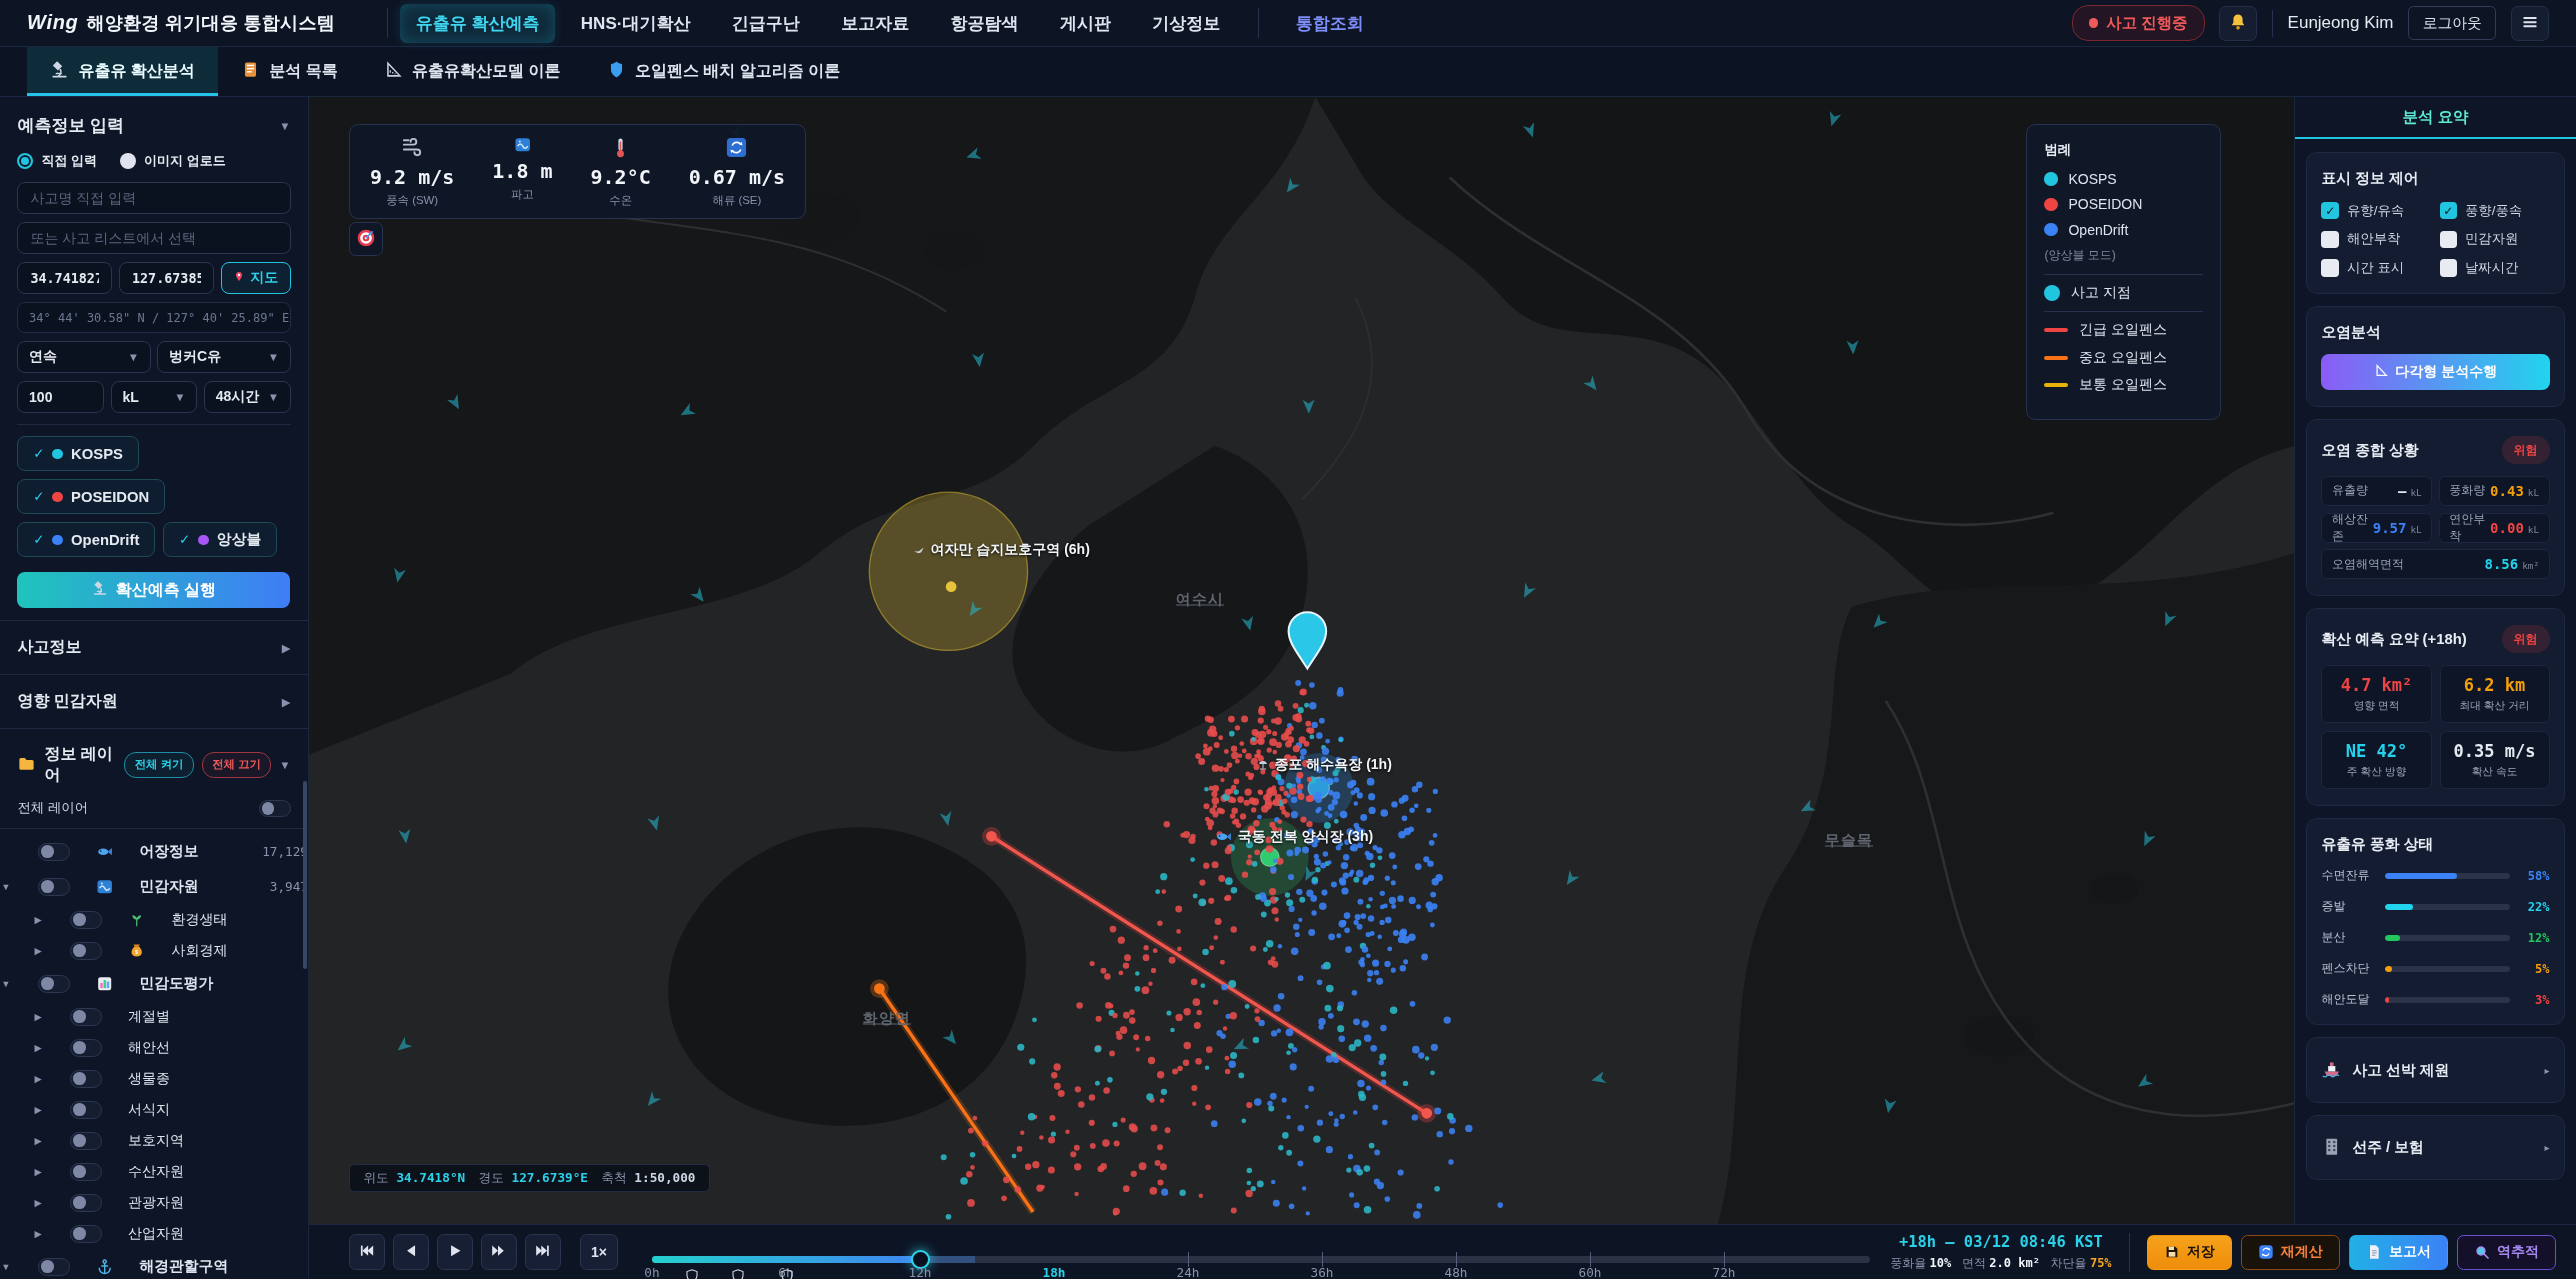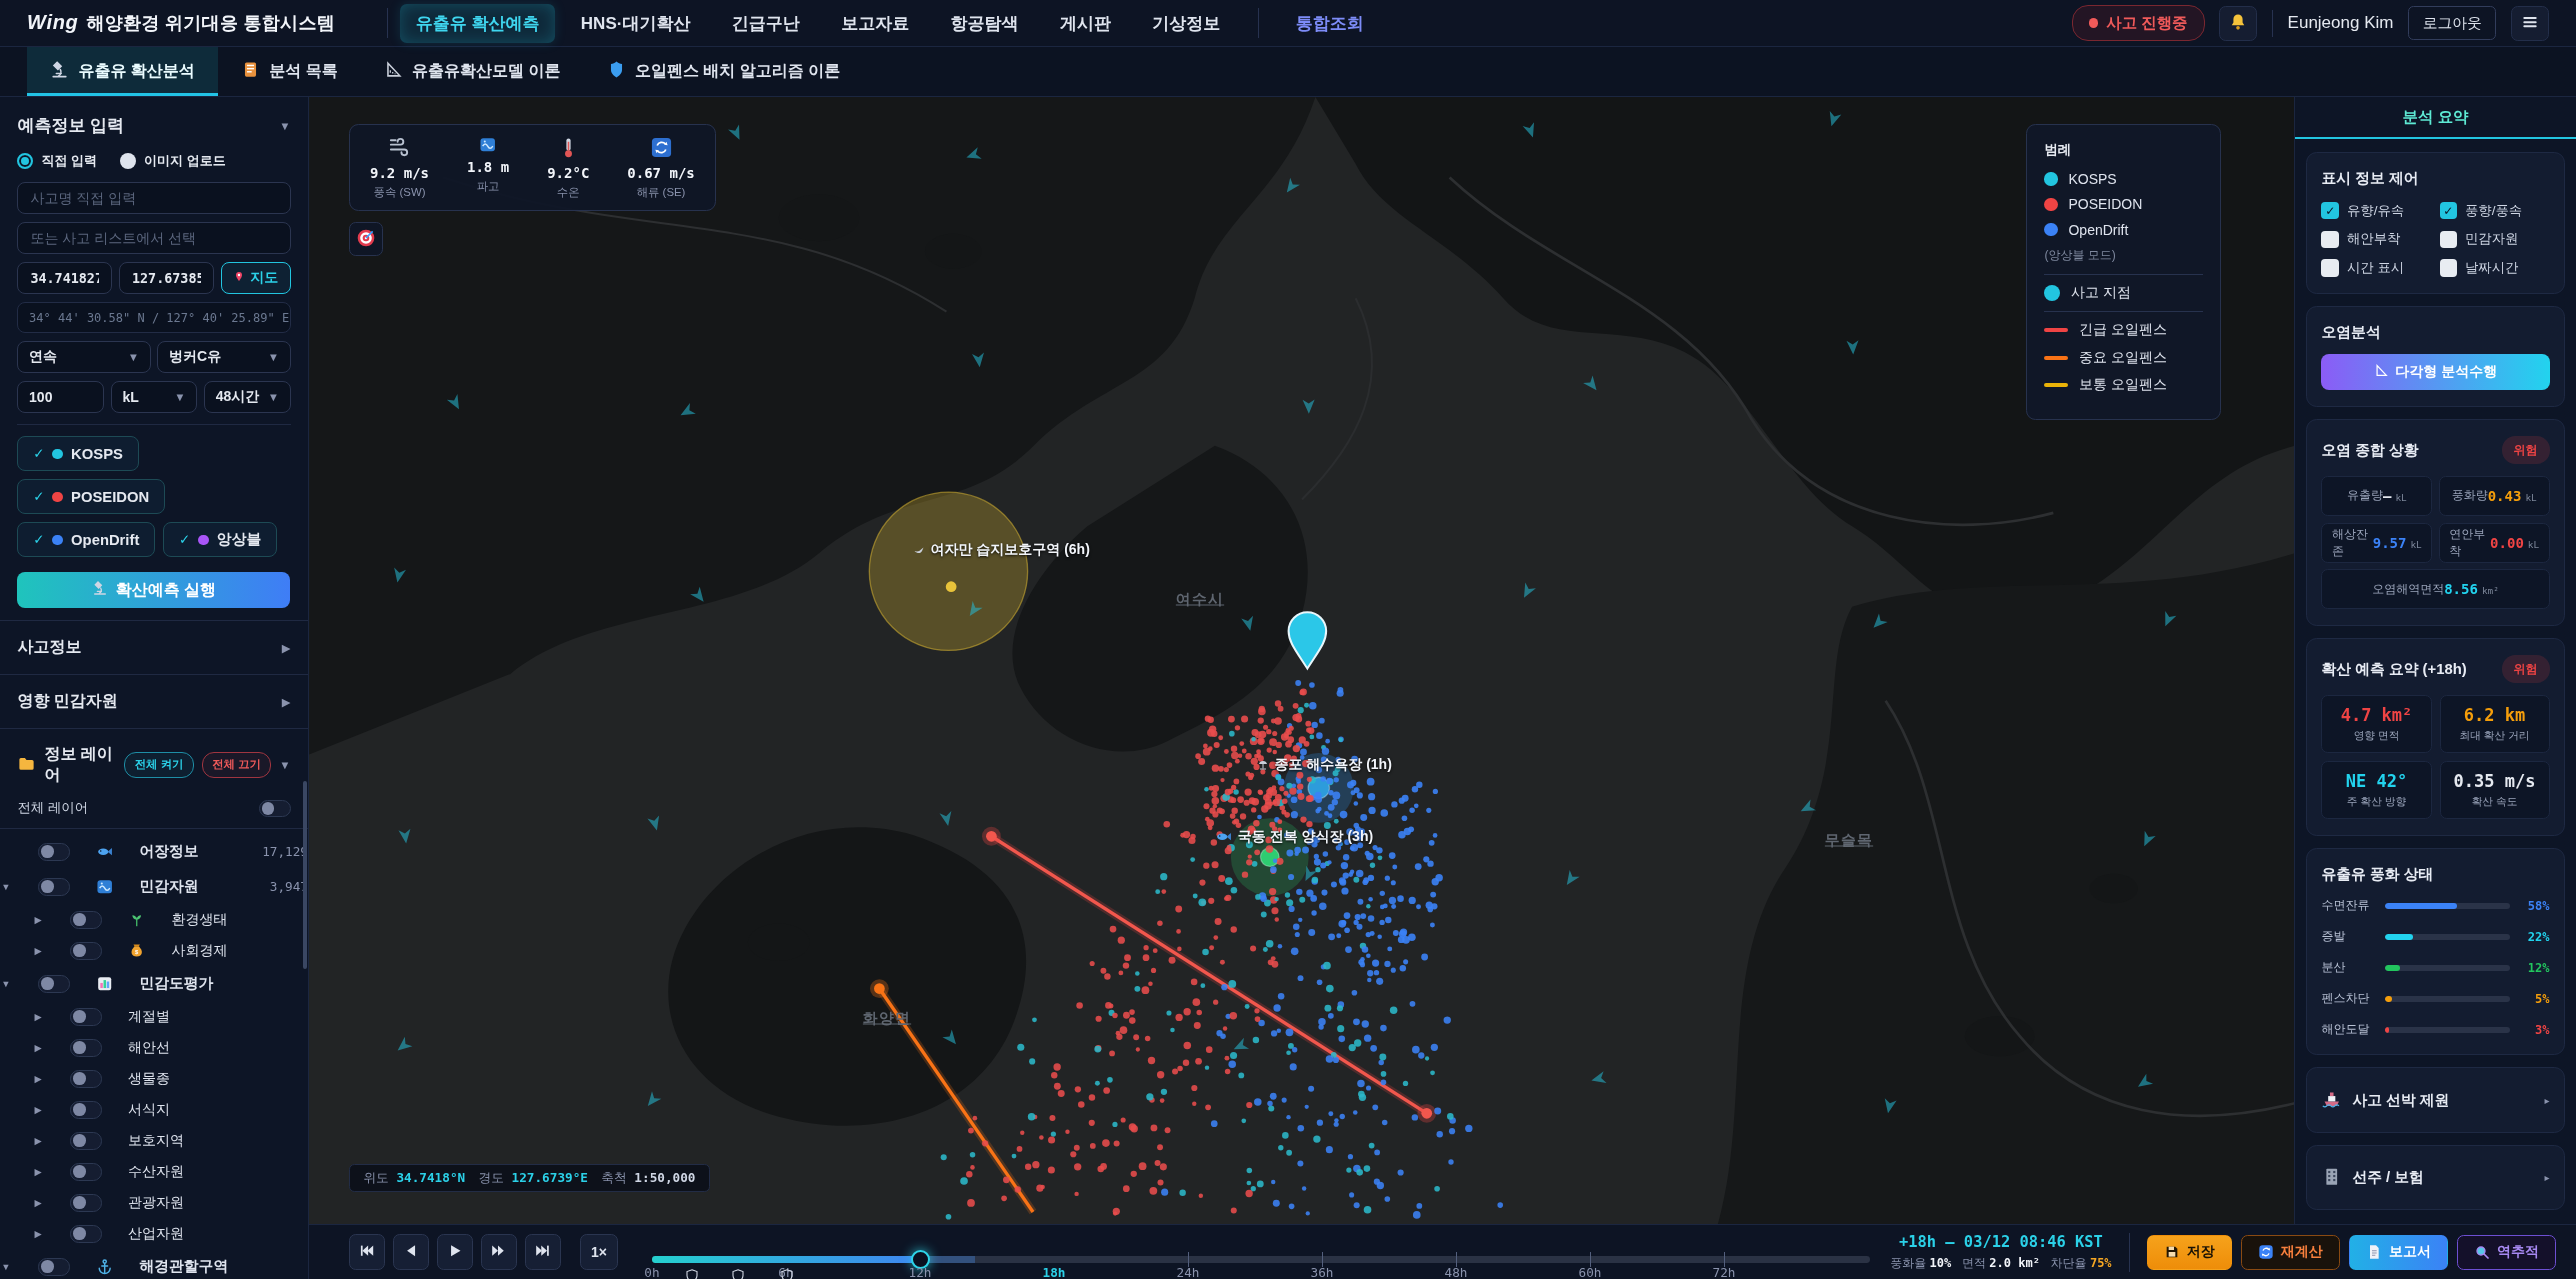--- a/index.html
+++ b/index.html
@@ -92,21 +92,21 @@
 
   
   main { position:absolute; left:309px; top:97px; width:1986px; height:1127px; overflow:hidden; background:#222425; }
   #mapSvg { position:absolute; left:0; top:0; }
   .map-label { position:absolute; color:#5f6670; font-size:14.8px; font-weight:700; letter-spacing:1.3px; transform:translate(-50%,-50%);text-decoration:underline; }
   .marker-label { position:absolute; display:flex; align-items:center; gap:5.4px; color:#f2f5fa; font-size:14px; font-weight:700;
                   text-shadow:0 0.7px 2.7px rgba(0,0,0,0.9); white-space:nowrap; }
   .weather-box { position:absolute; left:40px; top:27px; background:rgba(15,22,38,0.94); border:0.7px solid #27324e;
                  border-radius:9.4px; padding:10.7px 20px; display:flex; gap:38px; z-index:5; }
   .wcol { display:flex; flex-direction:column; align-items:center; gap:4px; }
-  .wval { font-family:"DejaVu Sans Mono",monospace; font-weight:700; font-size:14px; color:#f2f5fa; }
+  .wval { font-family:"DejaVu Sans Mono",monospace; font-weight:700; font-size:20px; color:#f2f5fa; }
   .wlbl { font-size:11.4px; color:#8a93ad; }
   .target-chip { position:absolute; left:40px; top:125px; width:34px; height:34px; background:rgba(15,22,38,0.94);
                  border:0.7px solid #27324e; border-radius:6.7px; display:flex; align-items:center; justify-content:center; cursor:pointer; z-index:5; }
   .legend { position:absolute; right:74px; top:27px; width:195px; background:rgba(16,23,40,0.95); border:0.7px solid #27324e;
             border-radius:9.4px; padding:16px 17.4px; z-index:5; }
   .legend .lt { font-size:13.4px; font-weight:700; margin-bottom:12px; }
   .lg-row { display:flex; align-items:center; gap:10.7px; margin-bottom:9.4px; font-size:14px; color:#dfe4ee; }
   .lg-dot { width:13.4px; height:13.4px; border-radius:50%; flex:0 0 auto; }
   .lg-note { font-size:12px; color:#7e889e; margin:1.3px 0 4px; }
   .lg-div { height:0.7px; background:#27324e; margin:9.4px 0; }
@@ -127,22 +127,22 @@
   .card-head { display:flex; align-items:center; justify-content:space-between; }
   .badge { background:rgba(239,68,68,0.15); color:#ef4444; font-size:12px; font-weight:700; padding:5.4px 12px; border-radius:13.4px; }
   .checks { display:grid; grid-template-columns:1fr 1fr; gap:10.7px 8px; margin-top:13.4px; }
   .check { display:flex; align-items:center; gap:8px; font-size:13.4px; color:#cfd6e4; cursor:pointer; }
   .box { width:17.4px; height:17.4px; border-radius:4px; background:#e8ecf2; flex:0 0 auto; display:flex; align-items:center; justify-content:center; }
   .box.on { background:#22c5e0; color:#0b1120; font-weight:700; font-size:12px; }
   .poly-btn { margin-top:12px; width:100%; height:36px; border:none; border-radius:8px;
               background:linear-gradient(90deg,#8b5cf6,#22d3ee); color:#fff; font-size:14px; font-weight:700;
               display:flex; align-items:center; justify-content:center; gap:6.7px; cursor:pointer; }
   .stats { display:grid; grid-template-columns:1fr 1fr; gap:6.7px; margin-top:12px; }
-  .stat { background:#0d1526; border:0.7px solid #1c2740; border-radius:6.7px; height:40px; display:flex; align-items:center;
-          justify-content:center; padding:0 9.4px; }
+  .stat { background:#0d1526; border:0.7px solid #1c2740; border-radius:6.7px; height:30px; display:flex; align-items:center;
+          justify-content:space-between; padding:0 9.4px; }
   .stat.wide { grid-column:1 / -1; }
   .stat .sl { font-size:12px; color:#9aa4ba; } 
   .stat .sv { font-family:"DejaVu Sans Mono",monospace; font-weight:700; font-size:14px; }
   .stat .su { font-size:9.4px; color:#7c8699; margin-left:4px; font-weight:400; }
   .tiles { display:grid; grid-template-columns:1fr 1fr; gap:8px; margin-top:12px; }
   .tile { background:#0d1526; border:0.7px solid #1c2740; border-radius:6.7px; height:58px; display:flex; flex-direction:column;
           align-items:center; justify-content:center; gap:4px; }
   .tile .tv { font-family:"DejaVu Sans Mono",monospace; font-weight:700; font-size:17px; }
   .tile .tl2 { font-size:10.7px; color:#9aa4ba; }
   .bars { margin-top:13.4px; display:flex; flex-direction:column; gap:14px; }

